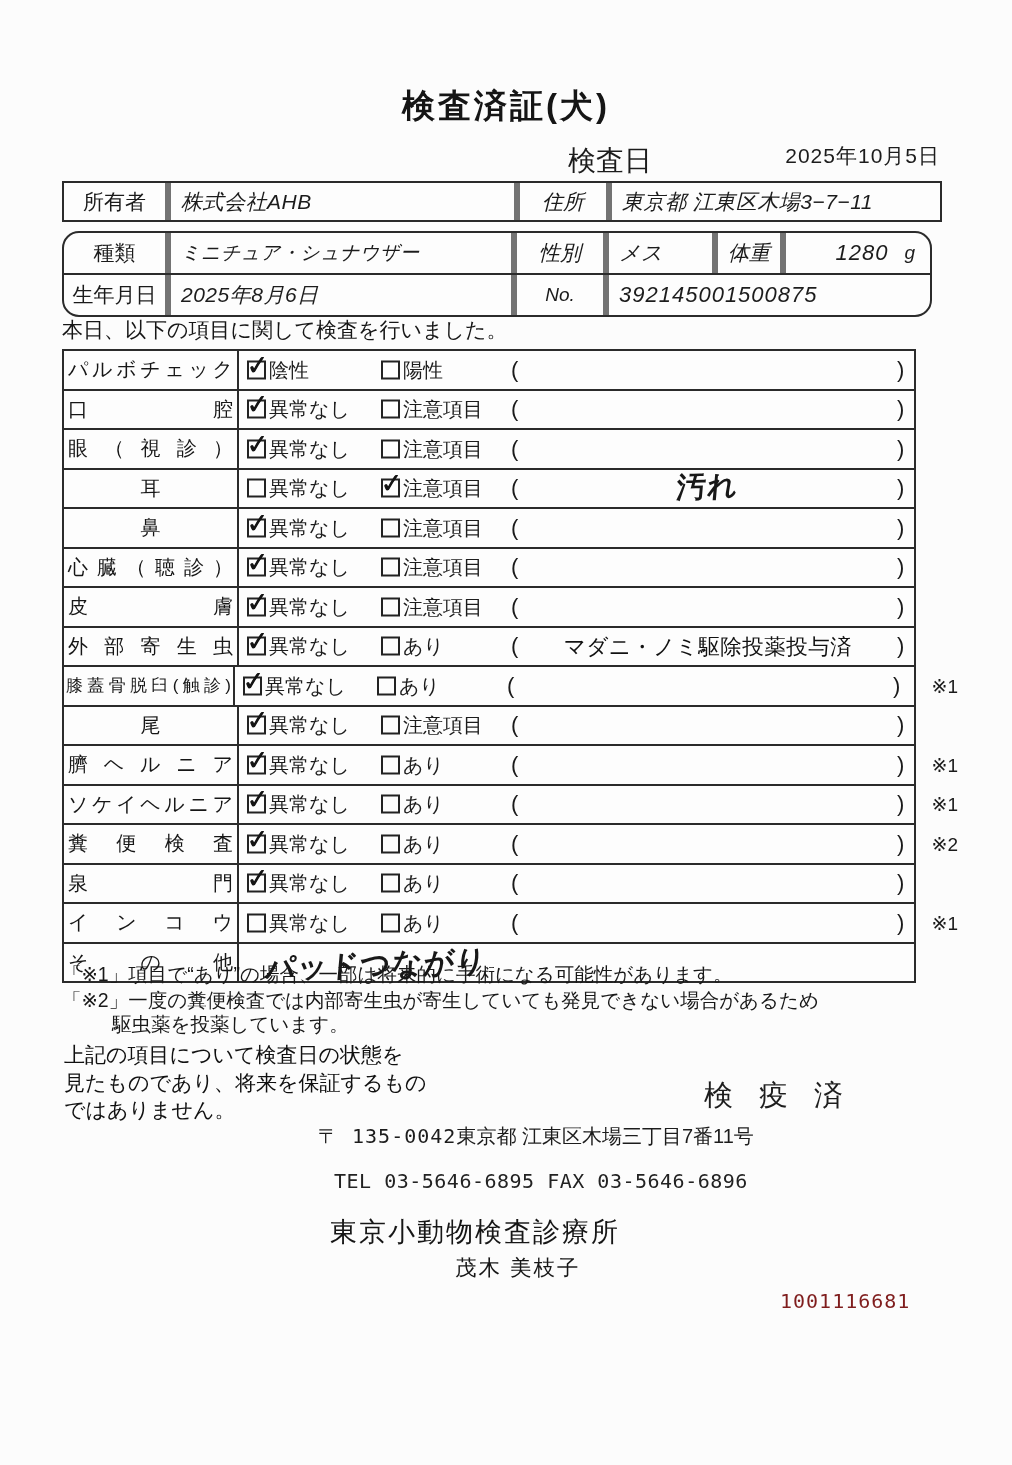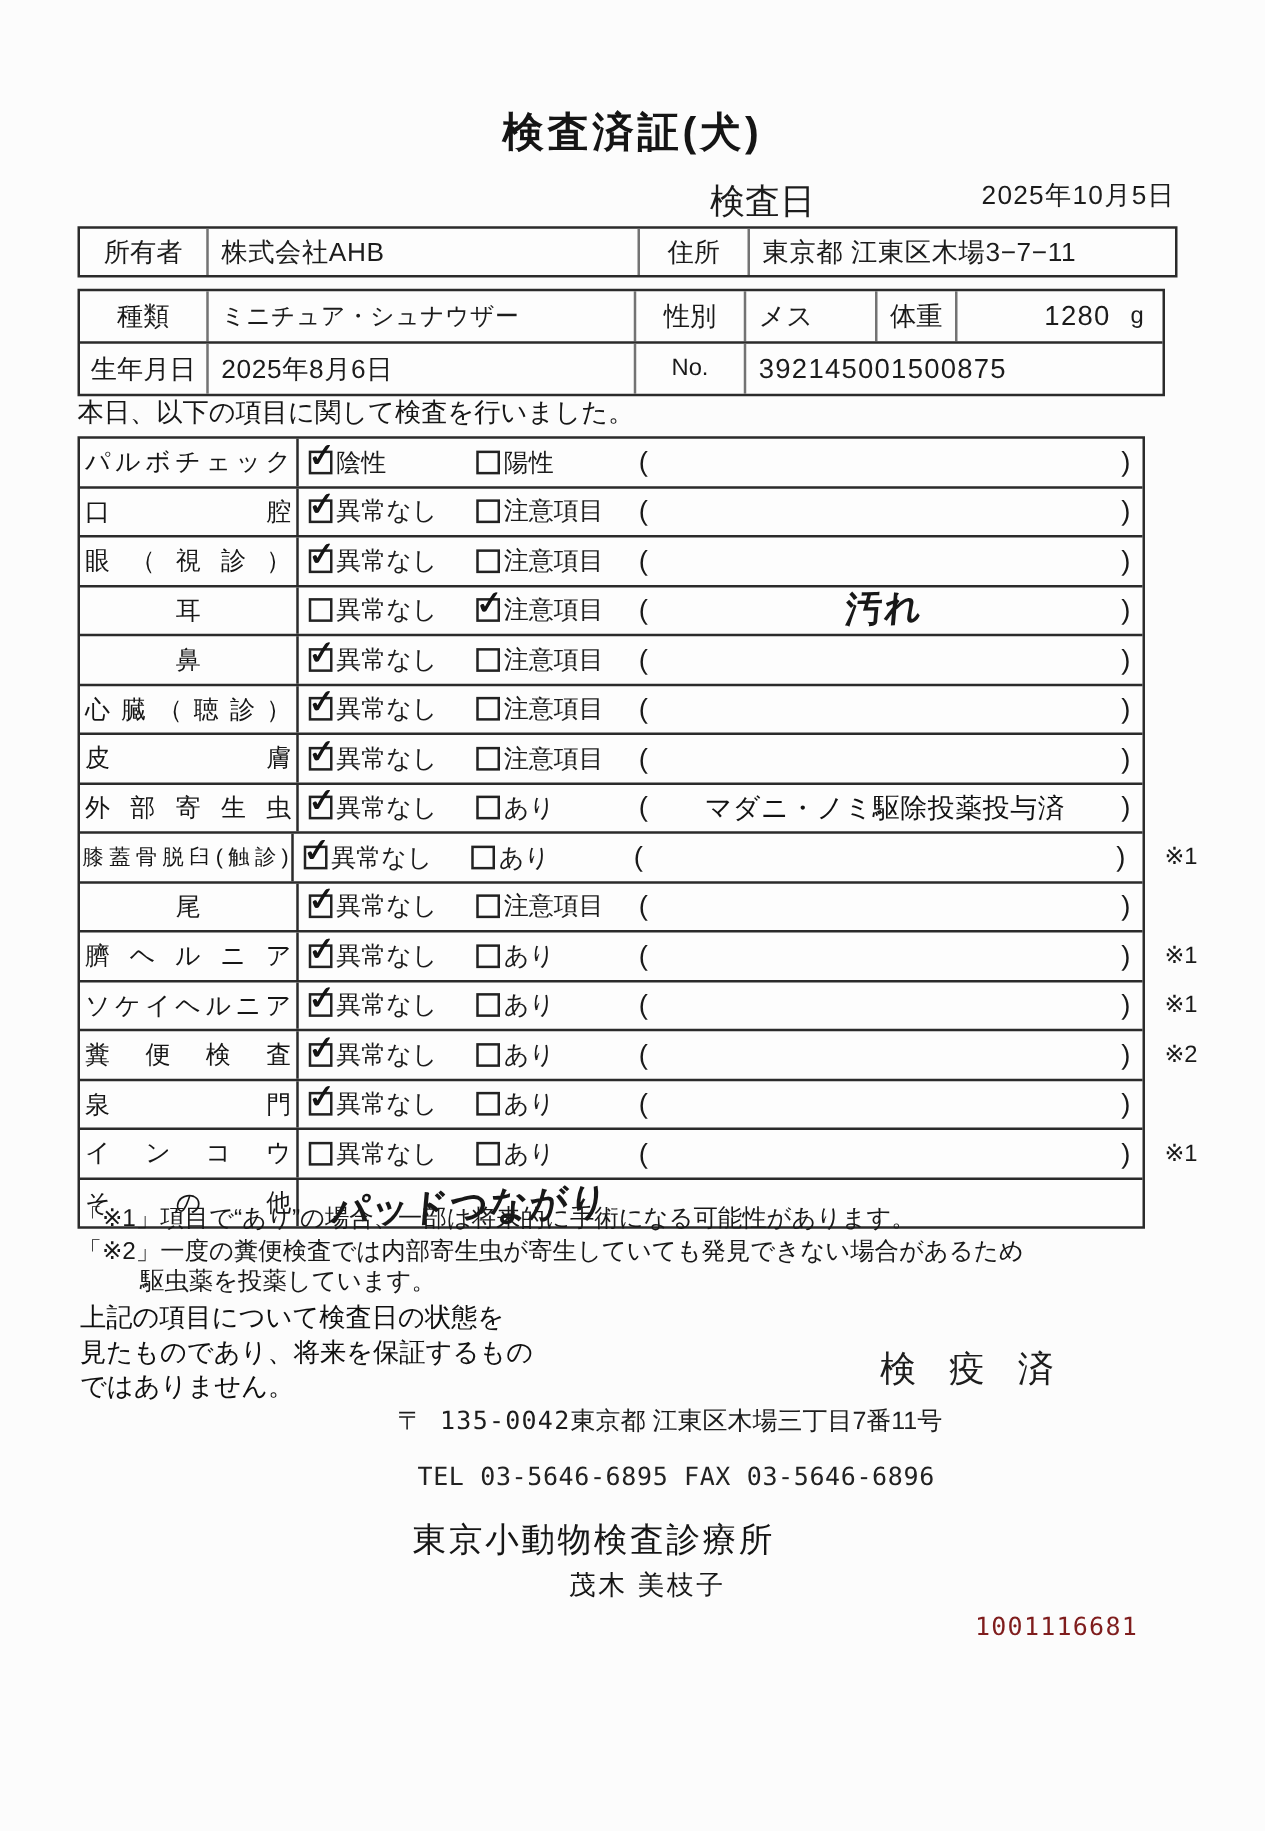--- a/index.html
+++ b/index.html
@@ -22,28 +22,28 @@
   .date-label{top:142px;left:568px;font-size:28px;}
   .date-value{top:142px;left:760px;width:180px;text-align:right;font-size:21px;letter-spacing:1px;}
   
   .itable{border:2px solid #2b2b2b;display:flex;flex-direction:column;background:#fdfdfd;}
   .irow{display:flex;height:37px;}
   .irow + .irow{border-top:2px solid #2b2b2b;}
   .icell{
     display:flex;align-items:center;
     font-size:21px;white-space:nowrap;overflow:visible;
   }
-  .icell + .icell{border-left:2px solid #737373;}
+  .icell + .icell{border-left:6px solid #737373;font-style:italic;}
   .icell.head{justify-content:center;color:#1a1a1a;}
   .icell.val{padding-left:10px;letter-spacing:0.5px;}
   .icell.num{font-size:22px;letter-spacing:1px;}
   .icell.right{justify-content:flex-end;padding-right:14px;}
   .unit{margin-left:16px;font-size:19px;}
   .owner-table{top:181px;left:62px;width:876px;}
-  .species-table{top:231px;left:62px;width:866px;}
+  .species-table{top:231px;left:62px;width:866px;border-radius:17px;}
   .species-table .irow{height:40px;}
   
   .intro{top:316px;left:62px;font-size:21px;color:#161616;}
   
   .ctable{top:349px;left:62px;width:850px;border:2px solid #2b2b2b;background:#fdfdfd;}
   .crow{display:flex;height:37.5px;position:relative;}
   .crow + .crow{border-top:2px solid #2b2b2b;}
   .crow-label{
     width:165px;min-width:165px;border-right:2px solid #2b2b2b;
     display:flex;align-items:center;justify-content:space-between;

